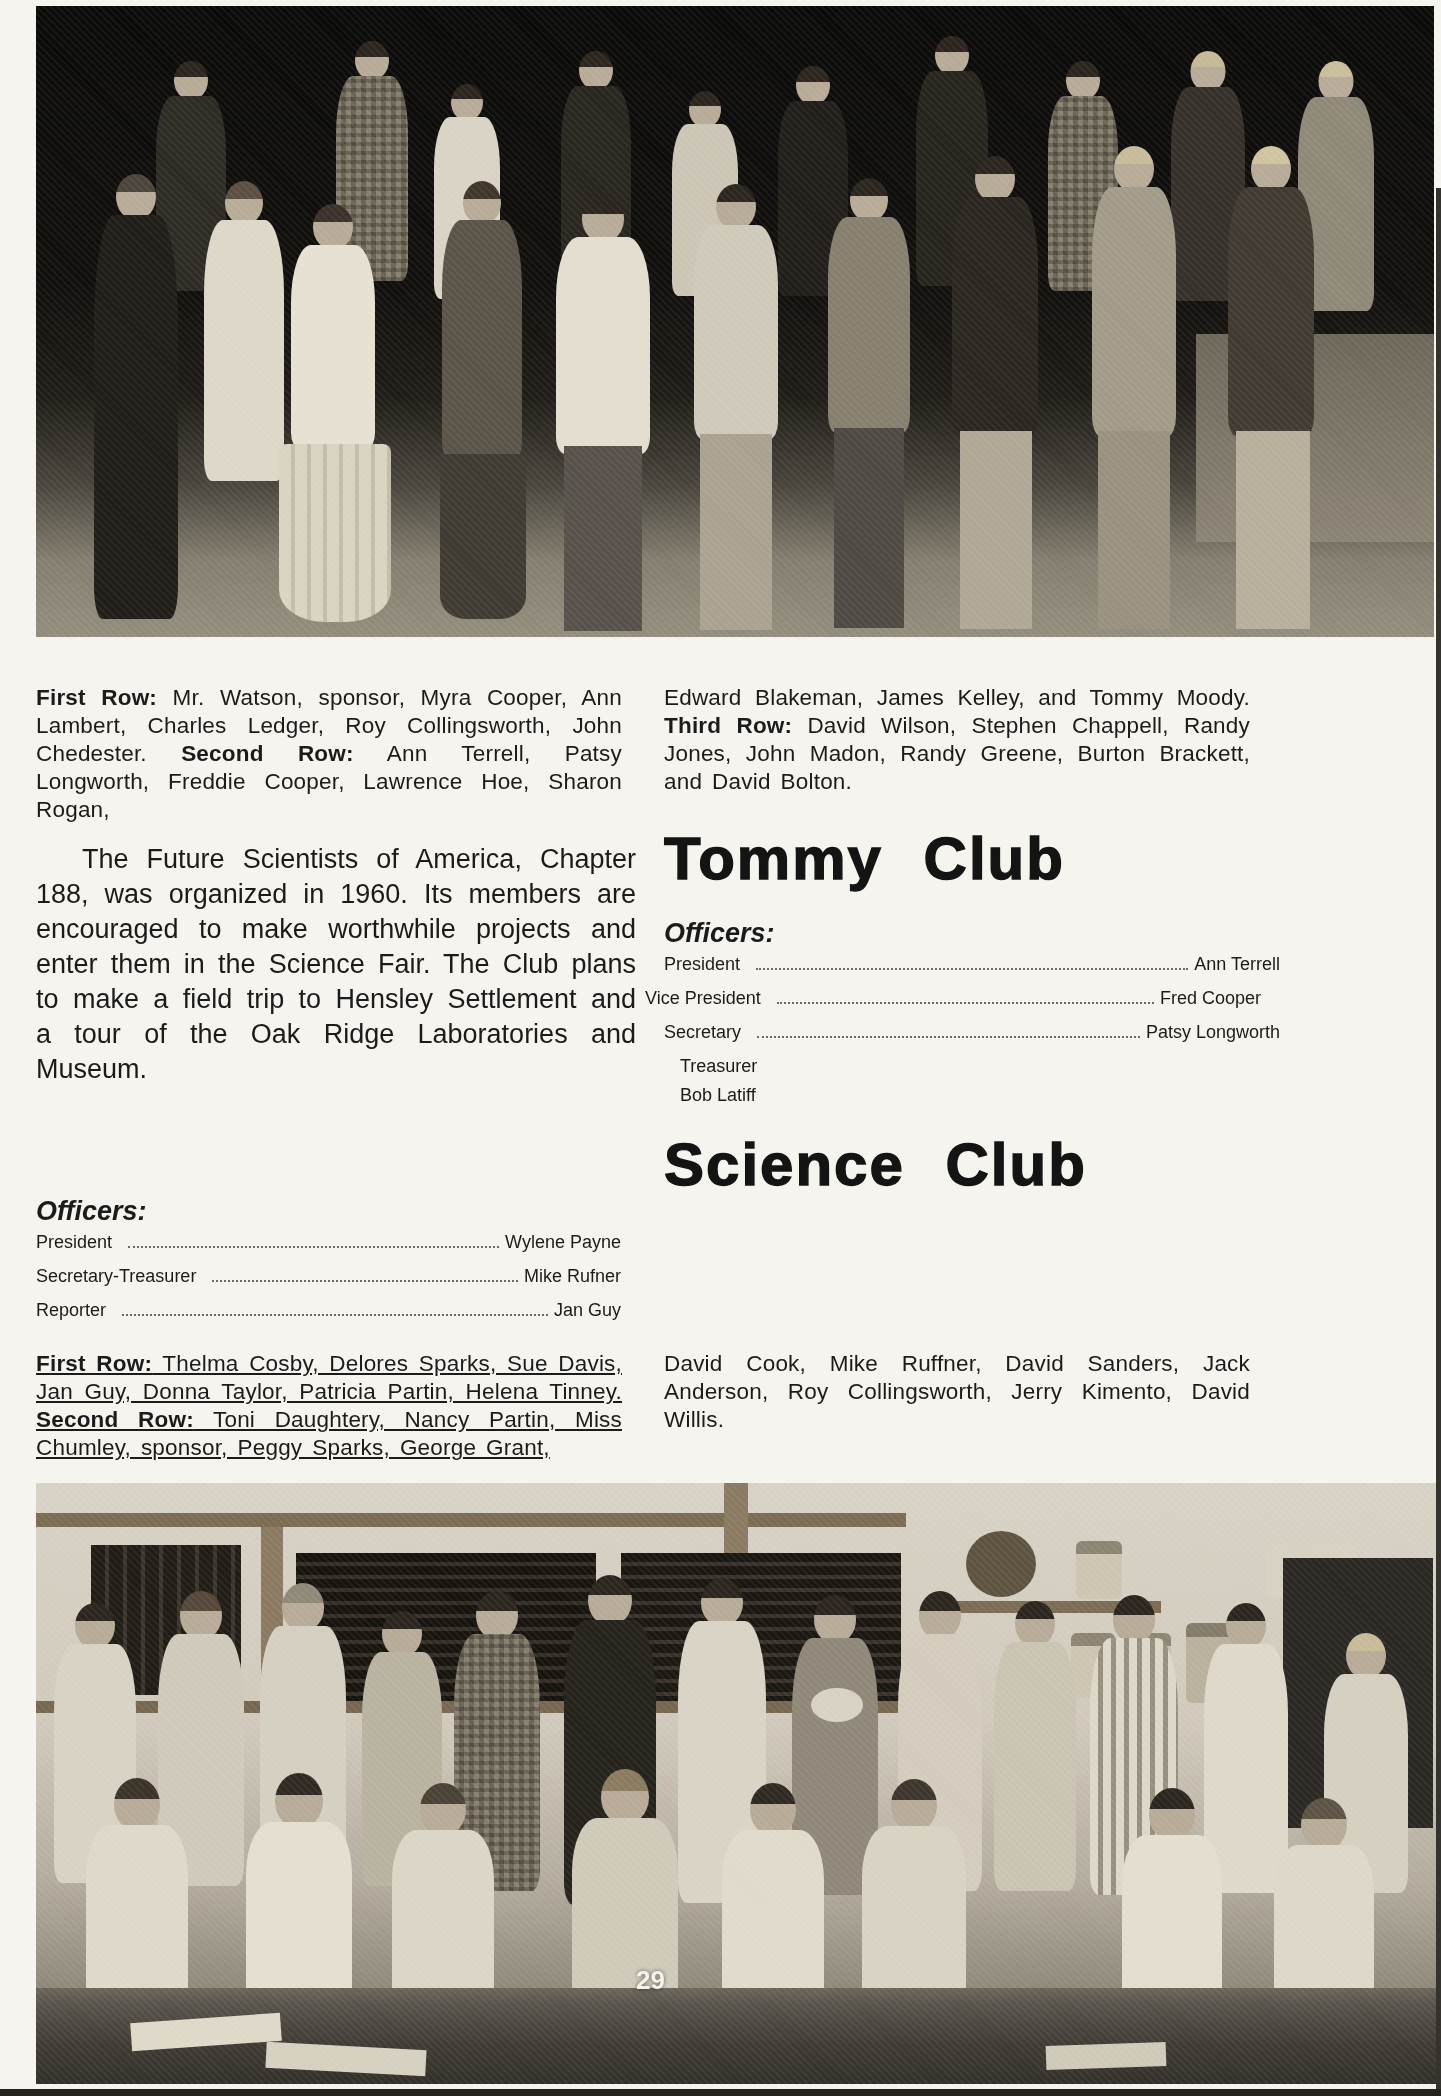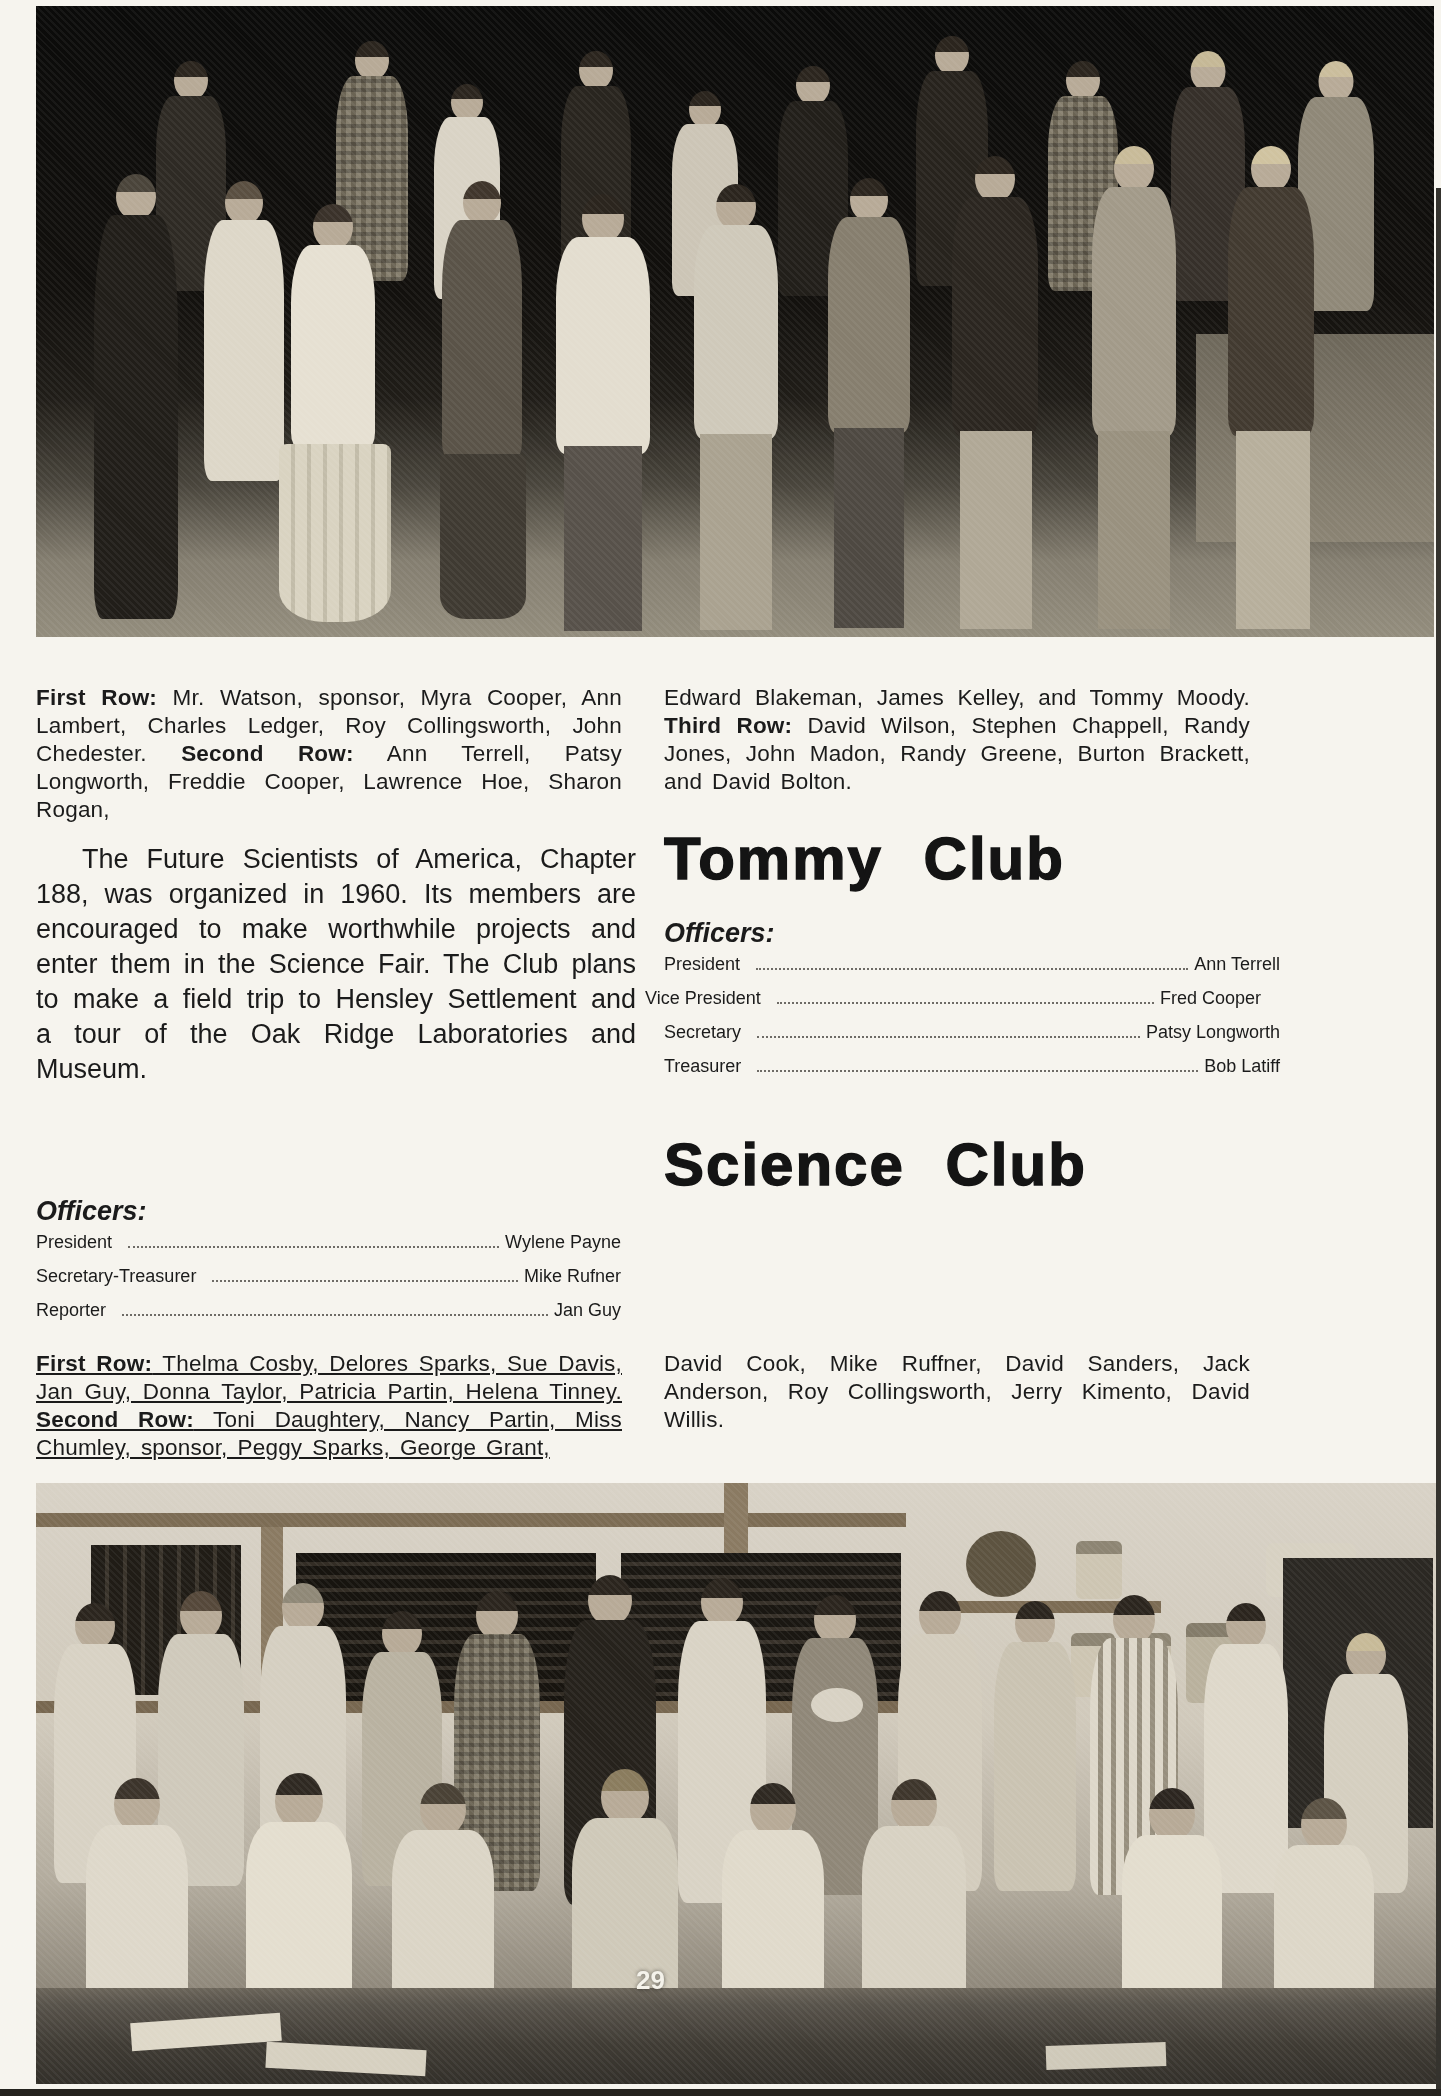--- a/index.html
+++ b/index.html
@@ -98,21 +98,21 @@
   <div class="orow" style="left:645px;top:988px;width:616px;">
     <span class="otitle">Vice President</span>
       <span class="leader"></span>
       <span class="oname">Fred Cooper</span>
   </div>
   <div class="orow" style="left:664px;top:1022px;width:616px;">
     <span class="otitle">Secretary</span>
       <span class="leader"></span>
       <span class="oname">Patsy Longworth</span>
   </div>
-  <div class="orow" style="left:664px;top:1056px;width:616px;">
+  <div class="orow" style="left:664px;top:1056px;width:616px;flex-direction:column;">
     <span class="otitle">Treasurer</span>
       <span class="leader"></span>
       <span class="oname">Bob Latiff</span>
   </div>
 
   <h1 class="club-heading" style="left:664px;top:1130px;">Science Club</h1>
   <div class="olabel" style="left:36px;top:1196px;">Officers:</div>
   <div class="orow" style="left:36px;top:1232px;width:585px;">
     <span class="otitle">President</span>
       <span class="leader"></span>

